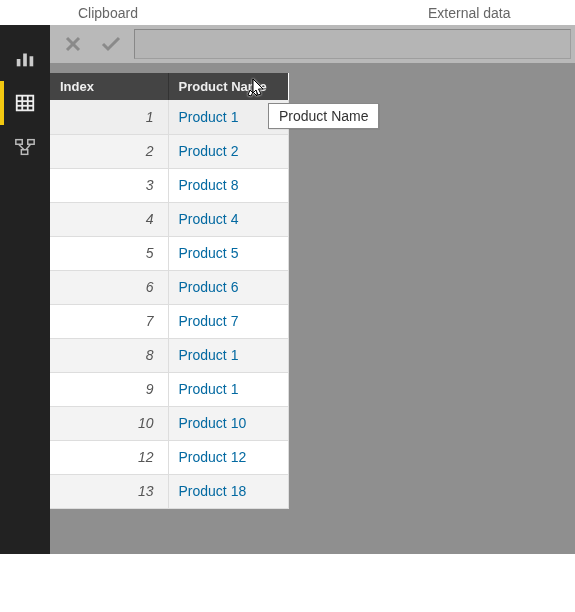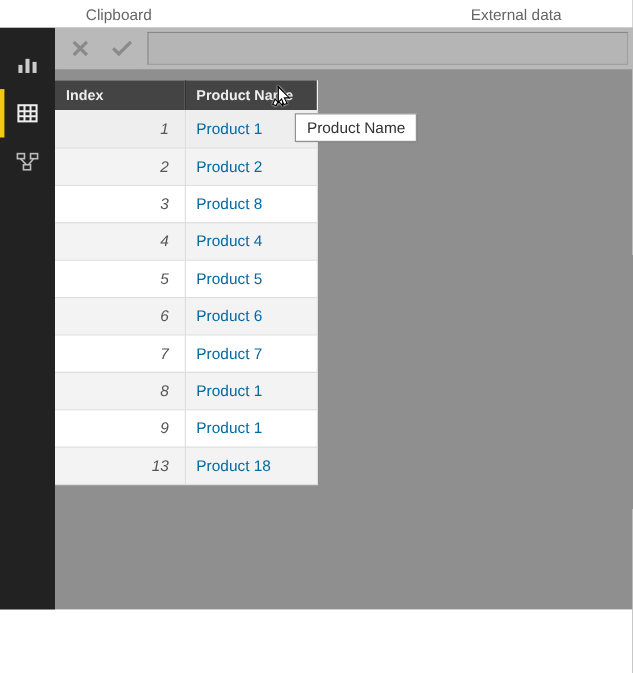--- a/index.html
+++ b/index.html
@@ -241,20 +241,28 @@
             </tr>
           <tr>
               <td class="idx">8</td>
               <td class="prod">Product 1</td>
             </tr>
           <tr>
               <td class="idx">9</td>
               <td class="prod">Product 1</td>
             </tr>
           <tr>
+              <td class="idx">10</td>
+              <td class="prod">Product 10</td>
+            </tr>
+          <tr>
+              <td class="idx">12</td>
+              <td class="prod">Product 12</td>
+            </tr>
+          <tr>
               <td class="idx">13</td>
               <td class="prod">Product 18</td>
             </tr>
         </tbody>
       </table>
     </div>
 
     <div class="cursor-overlay">
       <svg width="22" height="26" viewBox="0 0 22 26">
         <path d="M8 2 L8 16 L5 13 L3 18 L6 19 L8 15 L12 19 L12 6 Z" fill="#fff" stroke="#000" stroke-width="1"></path>

